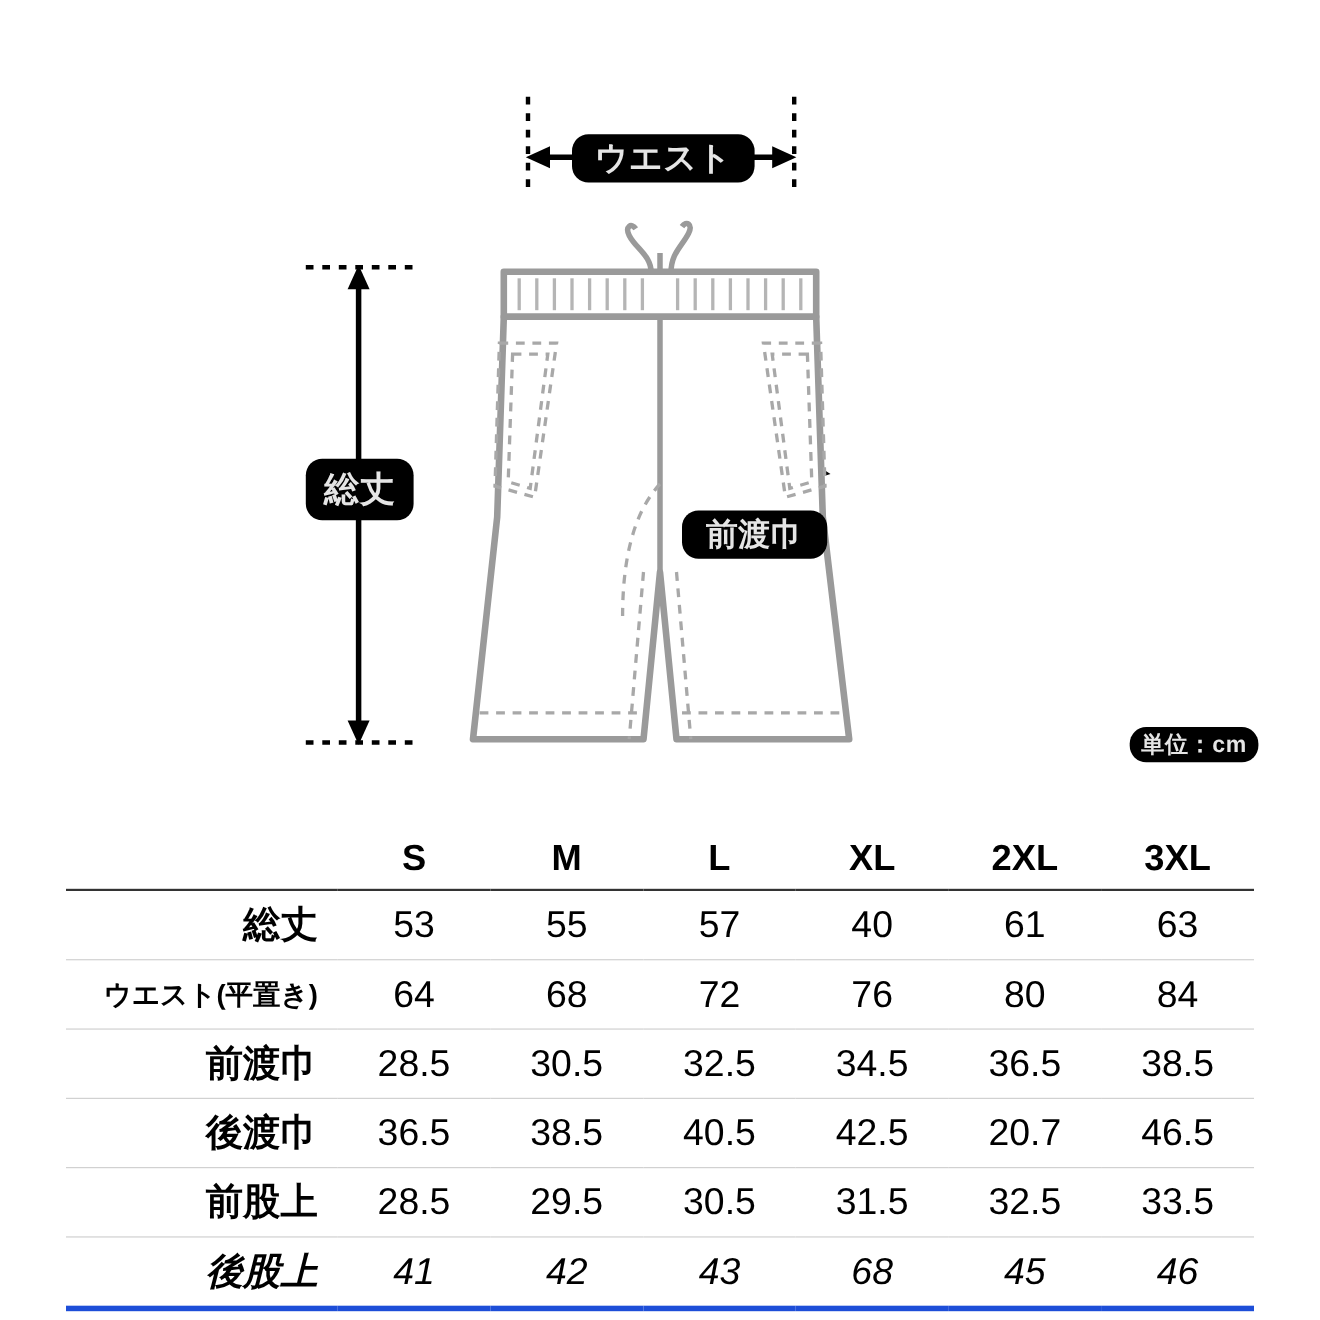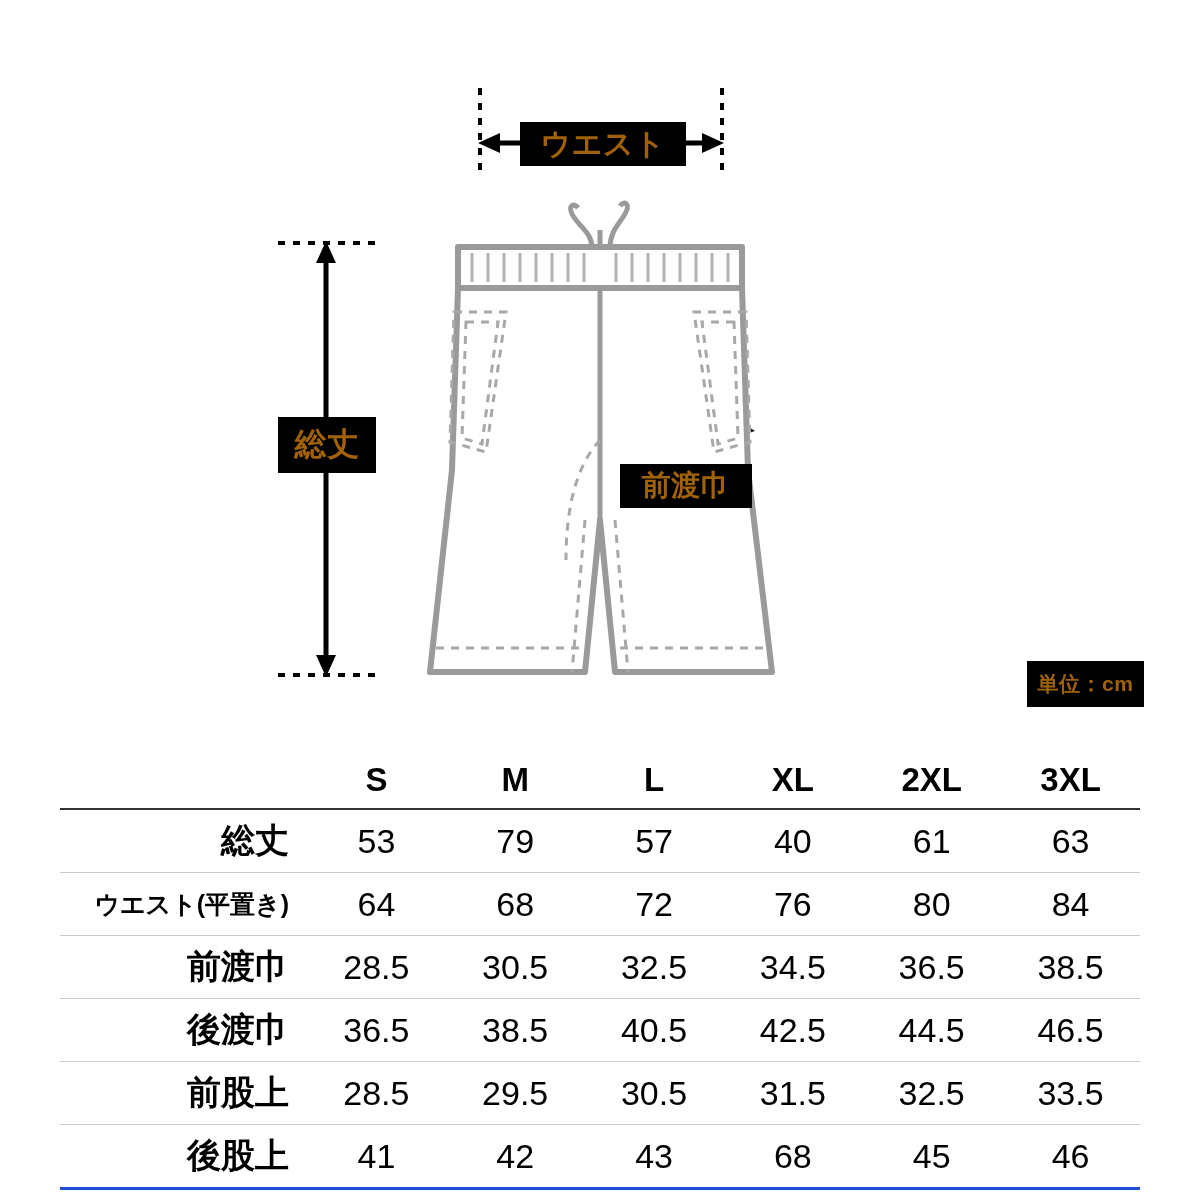--- a/index.html
+++ b/index.html
@@ -21,27 +21,28 @@
     position: absolute;
     left: 0;
     top: 0;
     width: 1200px;
     height: 730px;
   }
 
   .label-box {
     position: absolute;
     background: #000000;
-    color: #a16207;
+    color: #e5e5e5;
     font-weight: bold;
     display: flex;
     align-items: center;
     justify-content: center;
     white-space: nowrap;
     letter-spacing: 0.5px;
+    border-radius: 15px;
   }
 
   #label-waist {
     left: 520px;
     top: 122px;
     width: 166px;
     height: 44px;
     font-size: 30px;
   }
   #label-total-length {
@@ -55,21 +56,21 @@
     left: 620px;
     top: 464px;
     width: 132px;
     height: 44px;
     font-size: 29px;
   }
   #label-unit {
     left: 1027px;
     top: 661px;
     width: 117px;
-    height: 46px;
+    height: 32px;
     font-size: 21px;
   }
 
   
   #size-table {
     position: absolute;
     left: 60px;
     top: 752px;
     width: 1080px;
     border-collapse: collapse;
@@ -84,21 +85,22 @@
   #size-table thead th {
     font-weight: bold;
     font-size: 33px;
     height: 56px;
     border-bottom: 2px solid #333333;
   }
   #size-table tbody tr {
     border-bottom: 1px solid #cccccc;
   }
   #size-table tbody tr:last-child {
-    border-bottom: 3px solid #1d4ed8;
+    border-bottom: 5px solid #1d4ed8;
+    font-style: italic;
   }
   #size-table .rowhead {
     text-align: right;
     padding-right: 18px;
     font-weight: bold;
     font-size: 34px;
     width: 230px;
     white-space: nowrap;
   }
   #size-table .rowhead.small {
@@ -214,21 +216,21 @@
       <th>L</th>
       <th>XL</th>
       <th>2XL</th>
       <th>3XL</th>
     </tr>
   </thead>
   <tbody>
     <tr>
       <td class="rowhead">総丈</td>
       <td class="val">53</td>
-      <td class="val">79</td>
+      <td class="val">55</td>
       <td class="val">57</td>
       <td class="val">40</td>
       <td class="val">61</td>
       <td class="val">63</td>
     </tr>
     <tr>
       <td class="rowhead small">ウエスト(平置き)</td>
       <td class="val">64</td>
       <td class="val">68</td>
       <td class="val">72</td>
@@ -244,21 +246,21 @@
       <td class="val">34.5</td>
       <td class="val">36.5</td>
       <td class="val">38.5</td>
     </tr>
     <tr>
       <td class="rowhead">後渡巾</td>
       <td class="val">36.5</td>
       <td class="val">38.5</td>
       <td class="val">40.5</td>
       <td class="val">42.5</td>
-      <td class="val">44.5</td>
+      <td class="val">20.7</td>
       <td class="val">46.5</td>
     </tr>
     <tr>
       <td class="rowhead">前股上</td>
       <td class="val">28.5</td>
       <td class="val">29.5</td>
       <td class="val">30.5</td>
       <td class="val">31.5</td>
       <td class="val">32.5</td>
       <td class="val">33.5</td>

